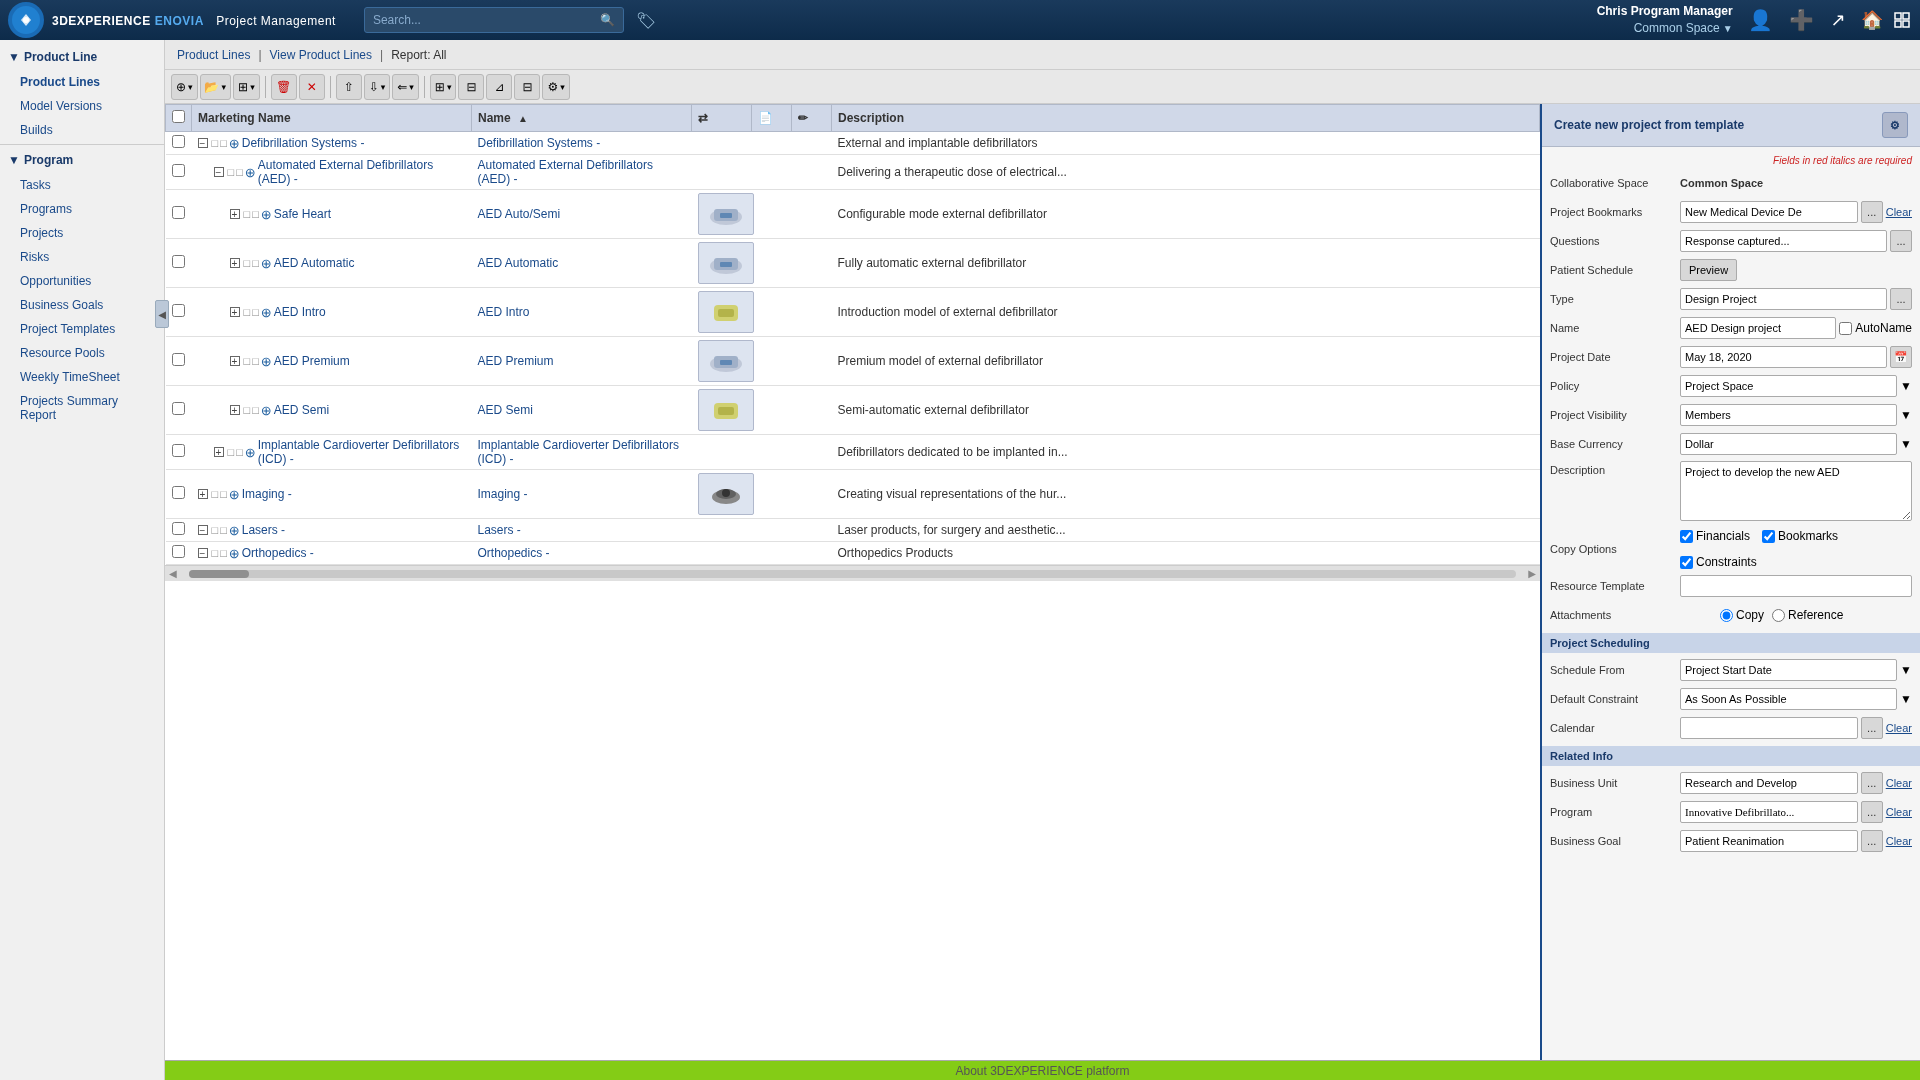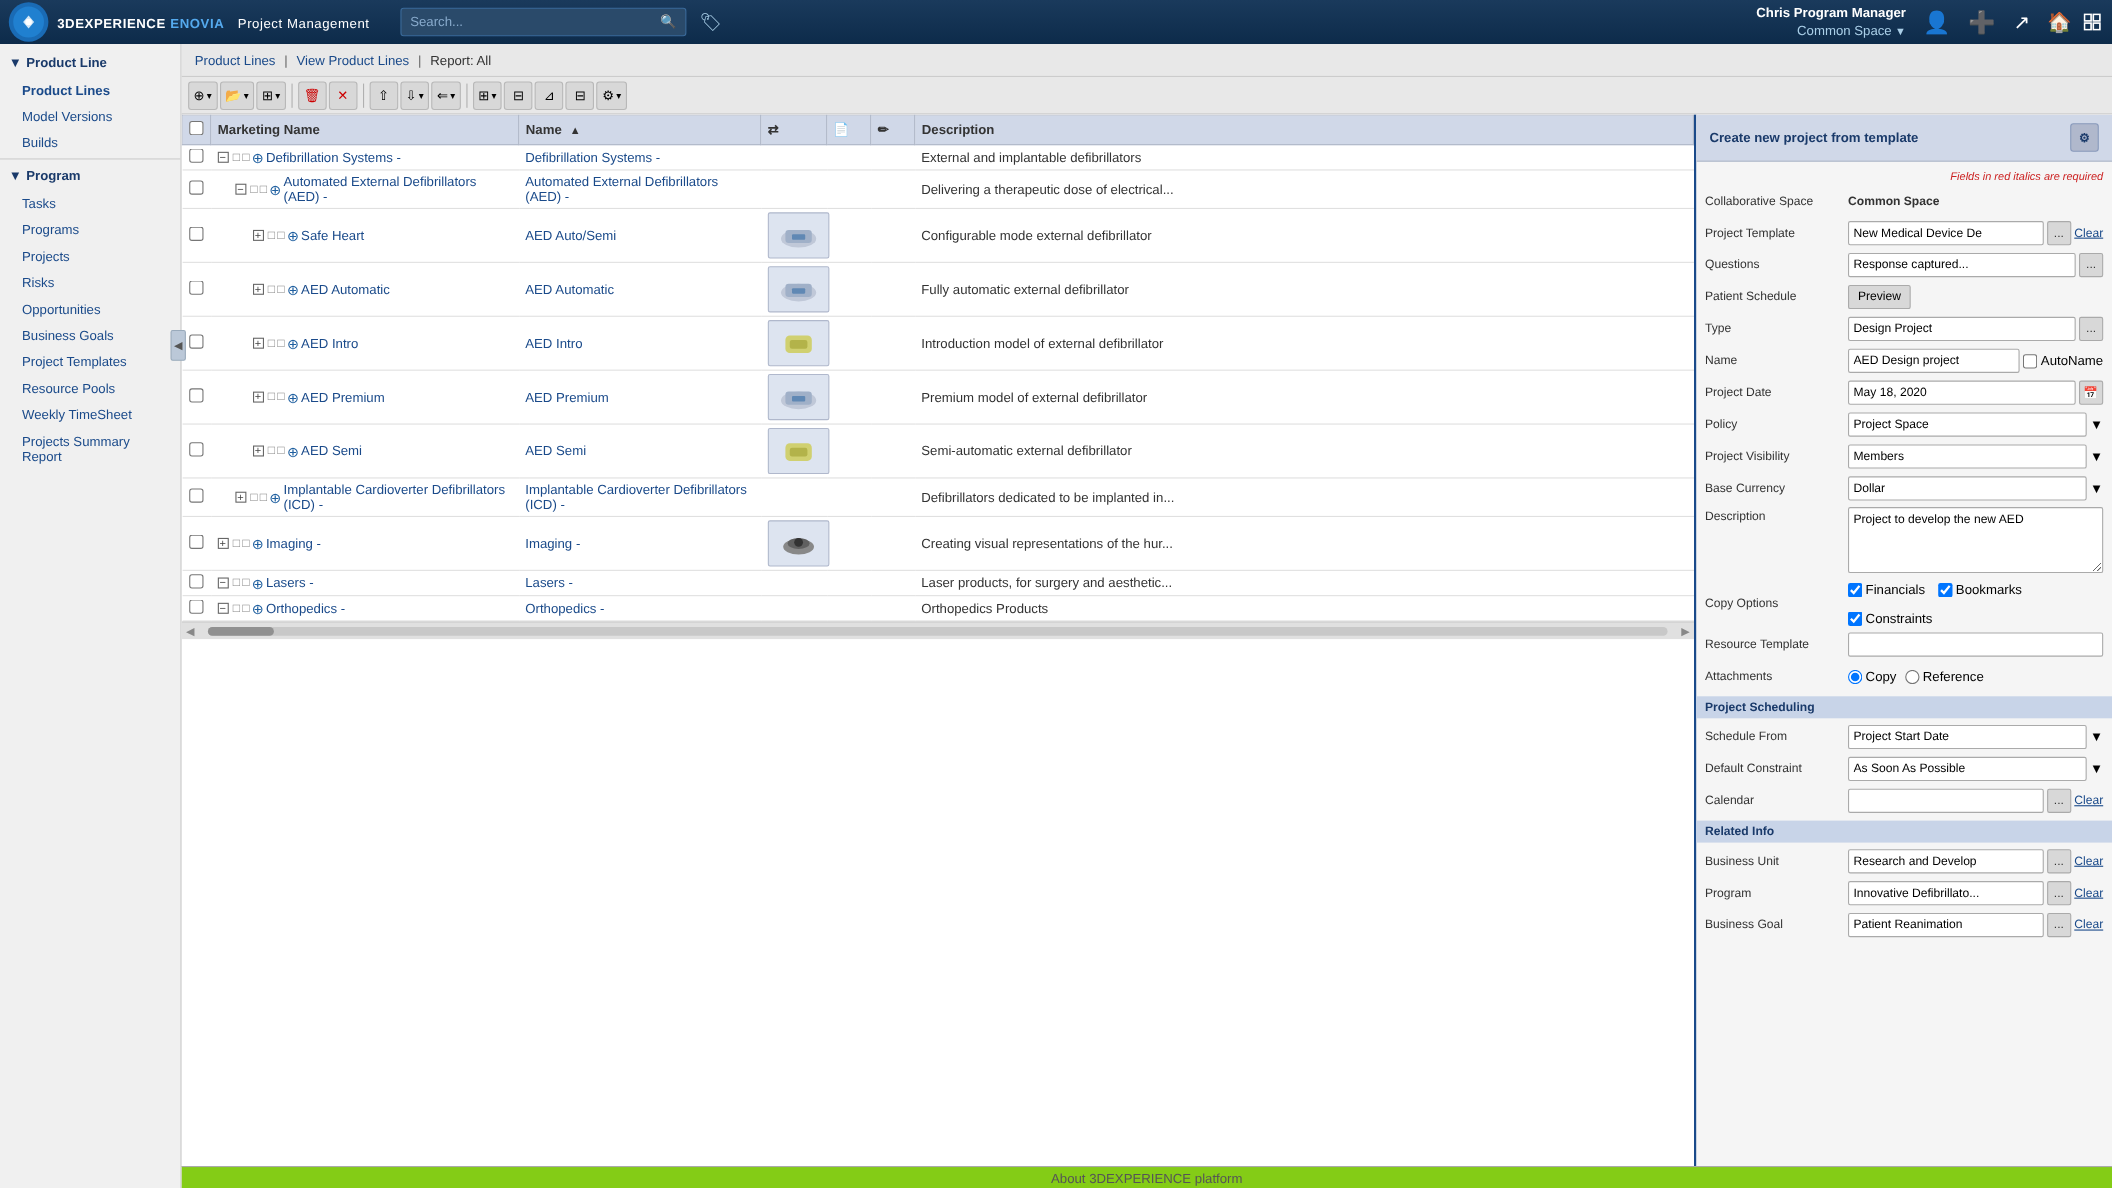--- a/index.html
+++ b/index.html
@@ -223,21 +223,21 @@
       height: 60px;
       border: 1px solid #aaa;
       border-radius: 2px;
       font-size: 11px;
       padding: 4px;
       resize: vertical;
       background: white;
     }
     .copy-options { display: flex; gap: 12px; font-size: 11px; align-items: center; flex-wrap: wrap; }
     .copy-options label { display: flex; align-items: center; gap: 3px; }
-    .radio-group { display: flex; gap: 8px; align-items: center; }
+    .radio-group { display: flex; gap: 8px; align-items: center; margin-left: 40px; }
     .radio-group label { display: flex; align-items: center; gap: 3px; }
     .panel-footer {
       padding: 8px 10px;
       display: flex;
       justify-content: flex-end;
       gap: 8px;
       border-top: 1px solid #ccc;
       background: #e8e8e8;
     }
     .btn-ok {
@@ -715,21 +715,21 @@
           <div style="text-align:right;margin-bottom:4px;">
             <span class="panel-required-note">Fields in red italics are required</span>
           </div>
 
           <div class="panel-row">
             <div class="panel-label">Collaborative Space</div>
             <div class="panel-value" style="font-weight:bold;">Common Space</div>
           </div>
 
           <div class="panel-row">
-            <div class="panel-label">Project Template</div>
+            <div class="panel-label">Project Bookmarks</div>
             <div class="panel-input">
               <input type="text" style="flex: 1 1 0%;" value="New Medical Device De">
               <div class="browse-btn">...</div>
               <span class="clear-link">Clear</span>
             </div>
           </div>
 
           <div class="panel-row">
             <div class="panel-label">Questions</div>
             <div class="panel-input">
@@ -876,21 +876,21 @@
             <div class="panel-input">
               <input type="text" style="flex: 1 1 0%;" value="Research and Develop">
               <div class="browse-btn">...</div>
               <span class="clear-link">Clear</span>
             </div>
           </div>
 
           <div class="panel-row">
             <div class="panel-label">Program</div>
             <div class="panel-input">
-              <input type="text" style="flex: 1 1 0%;" value="Innovative Defibrillato...">
+              <input type="text" style="flex: 1 1 0%; font-family: Liberation Serif, serif;" value="Innovative Defibrillato...">
               <div class="browse-btn">...</div>
               <span class="clear-link">Clear</span>
             </div>
           </div>
 
           <div class="panel-row">
             <div class="panel-label">Business Goal</div>
             <div class="panel-input">
               <input type="text" style="flex: 1 1 0%;" value="Patient Reanimation">
               <div class="browse-btn">...</div>

